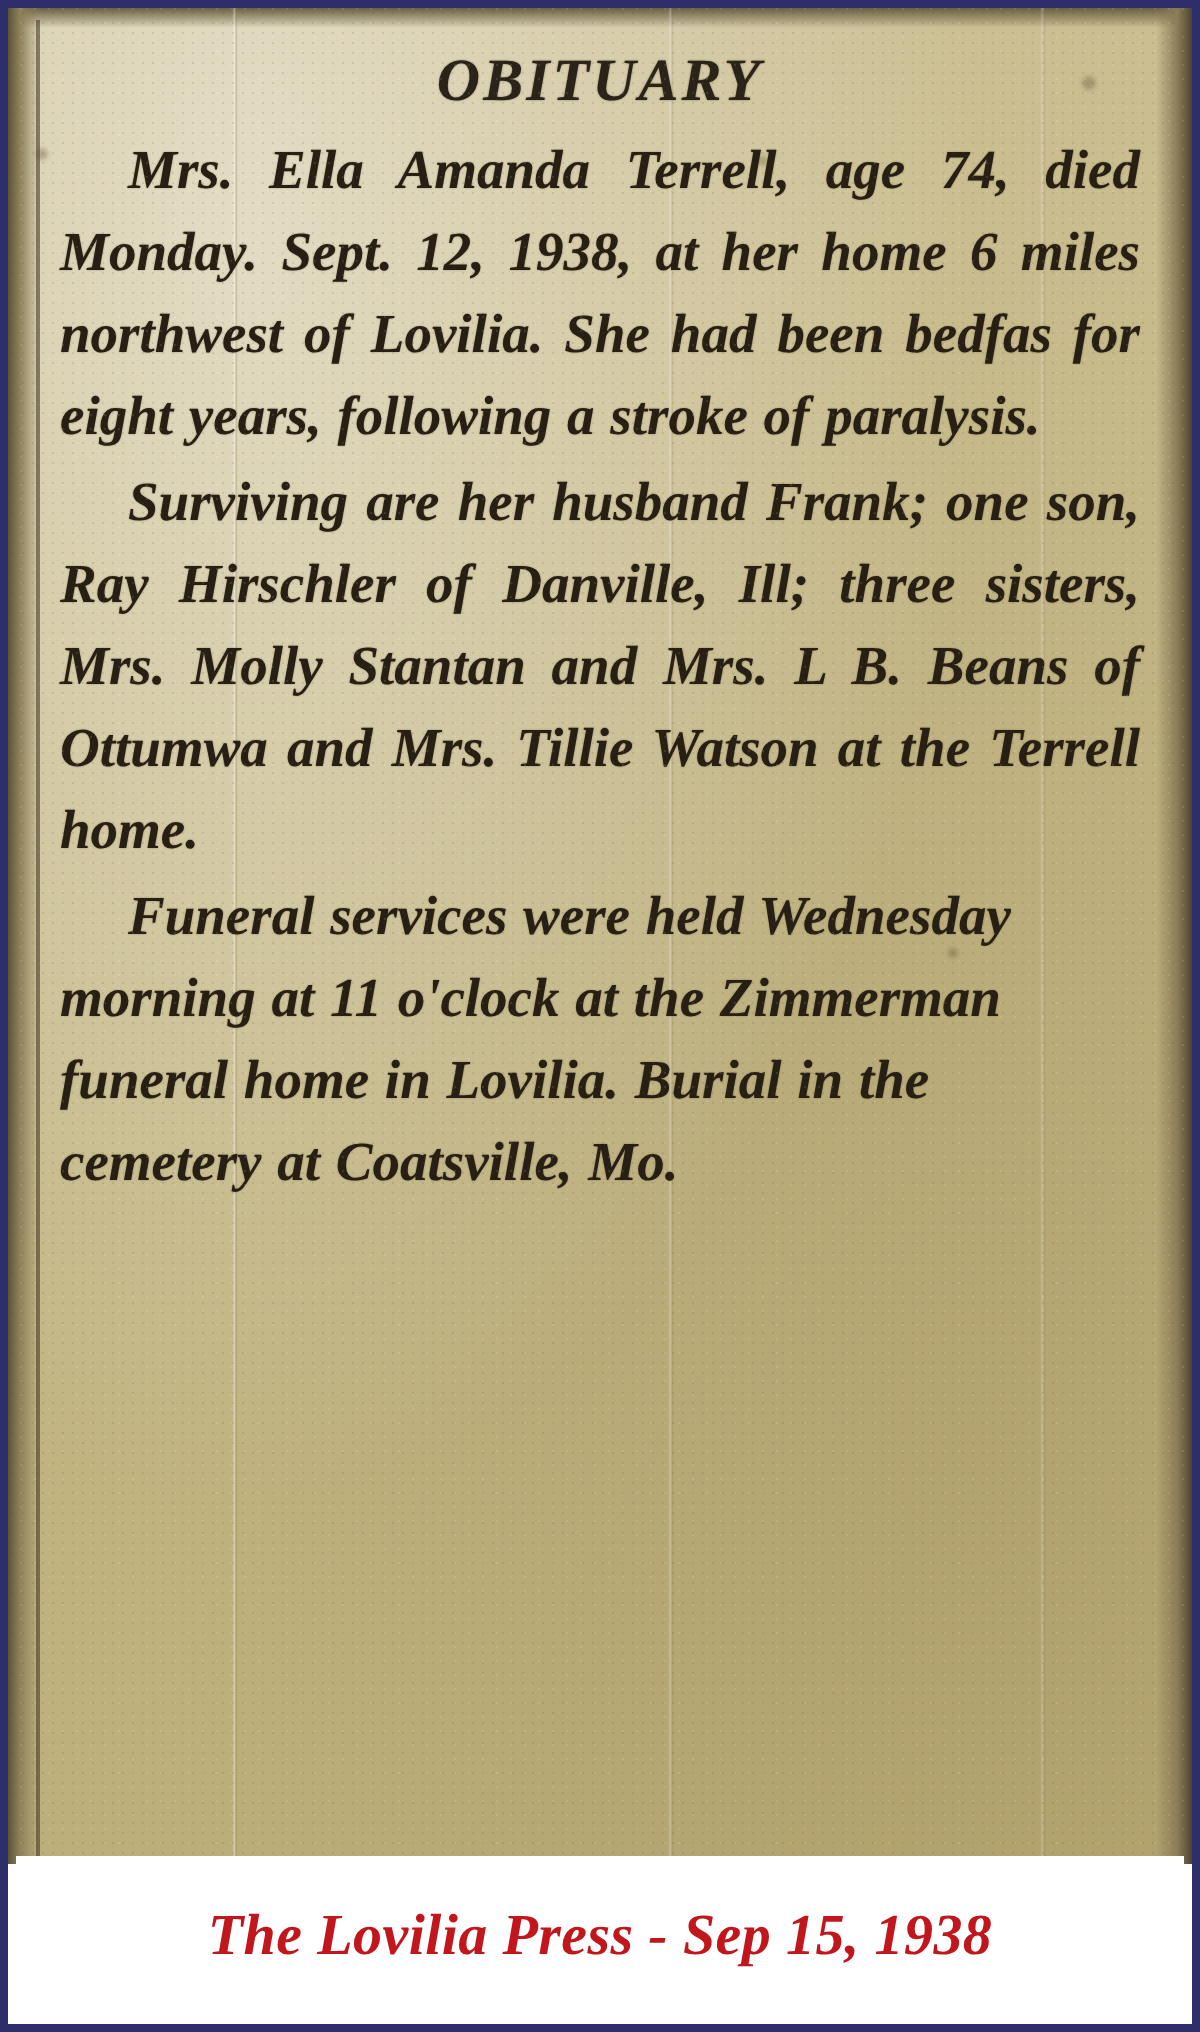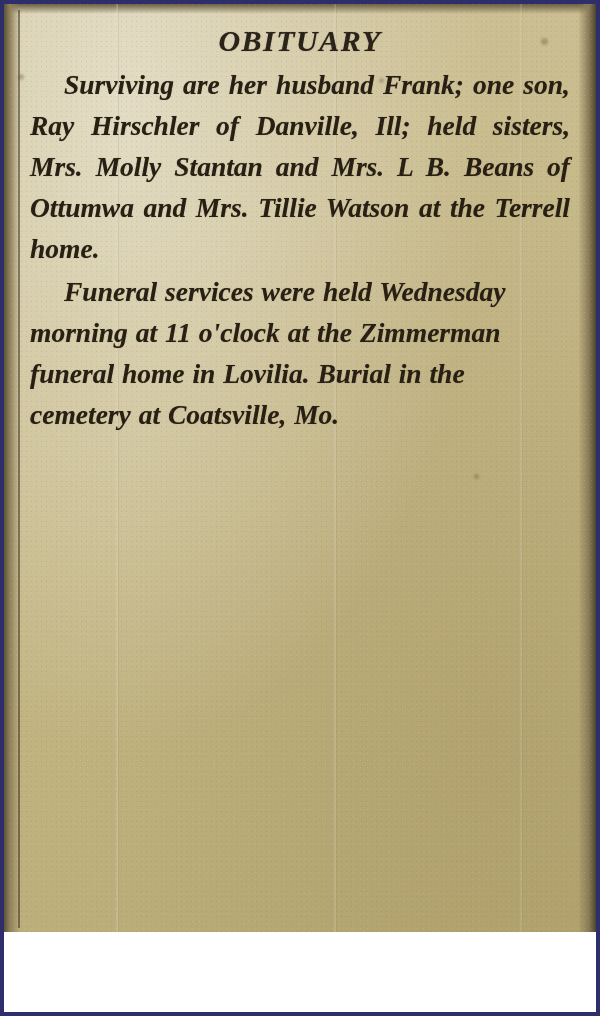--- a/index.html
+++ b/index.html
@@ -164,21 +164,25 @@
     <div class="crease" style="left:330px; opacity:0.55;"></div>
     <div class="crease" style="left:516px; opacity:0.5;"></div>
 
     <div class="blotch" style="left:537px; top:34px; width:7px; height:7px;"></div>
     <div class="blotch" style="left:14px; top:70px; width:6px; height:6px;"></div>
     <div class="blotch" style="left:375px; top:74px; width:5px; height:5px;"></div>
     <div class="blotch" style="left:470px; top:470px; width:5px; height:5px;"></div>
 
     <div id="article">
       <div id="obit-title">OBITUARY</div>
-      <p class="para">Surviving are her husband Frank; one son, Ray Hirschler of Danville, Ill; held sisters, Mrs. Molly Stantan and Mrs. L B. Beans of Ottumwa and Mrs. Tillie Watson at the Terrell home.</p>
+      <p class="para">Mrs. Ella Amanda Terrell, age 74, died Monday. Sept. 12, 1938, at her home 6 miles northwest of Lovilia. She had been bedfas for eight years, following a stroke of paralysis.</p>
+      <p class="para">Surviving are her husband Frank; one son, Ray Hirschler of Danville, Ill; three sisters, Mrs. Molly Stantan and Mrs. L B. Beans of Ottumwa and Mrs. Tillie Watson at the Terrell home.</p>
       <p class="para">Funeral services were held Wednesday morning at 11 o'clock at the Zimmerman funeral home in Lovilia. Burial in the cemetery at Coatsville, Mo.</p>
     </div>
 
     <div id="grain"></div>
   </div>
 
+  <div id="caption-bar">
+    <div id="caption">The Lovilia Press - Sep 15, 1938</div>
+  </div>
 
 </div>
 
 </body></html>

